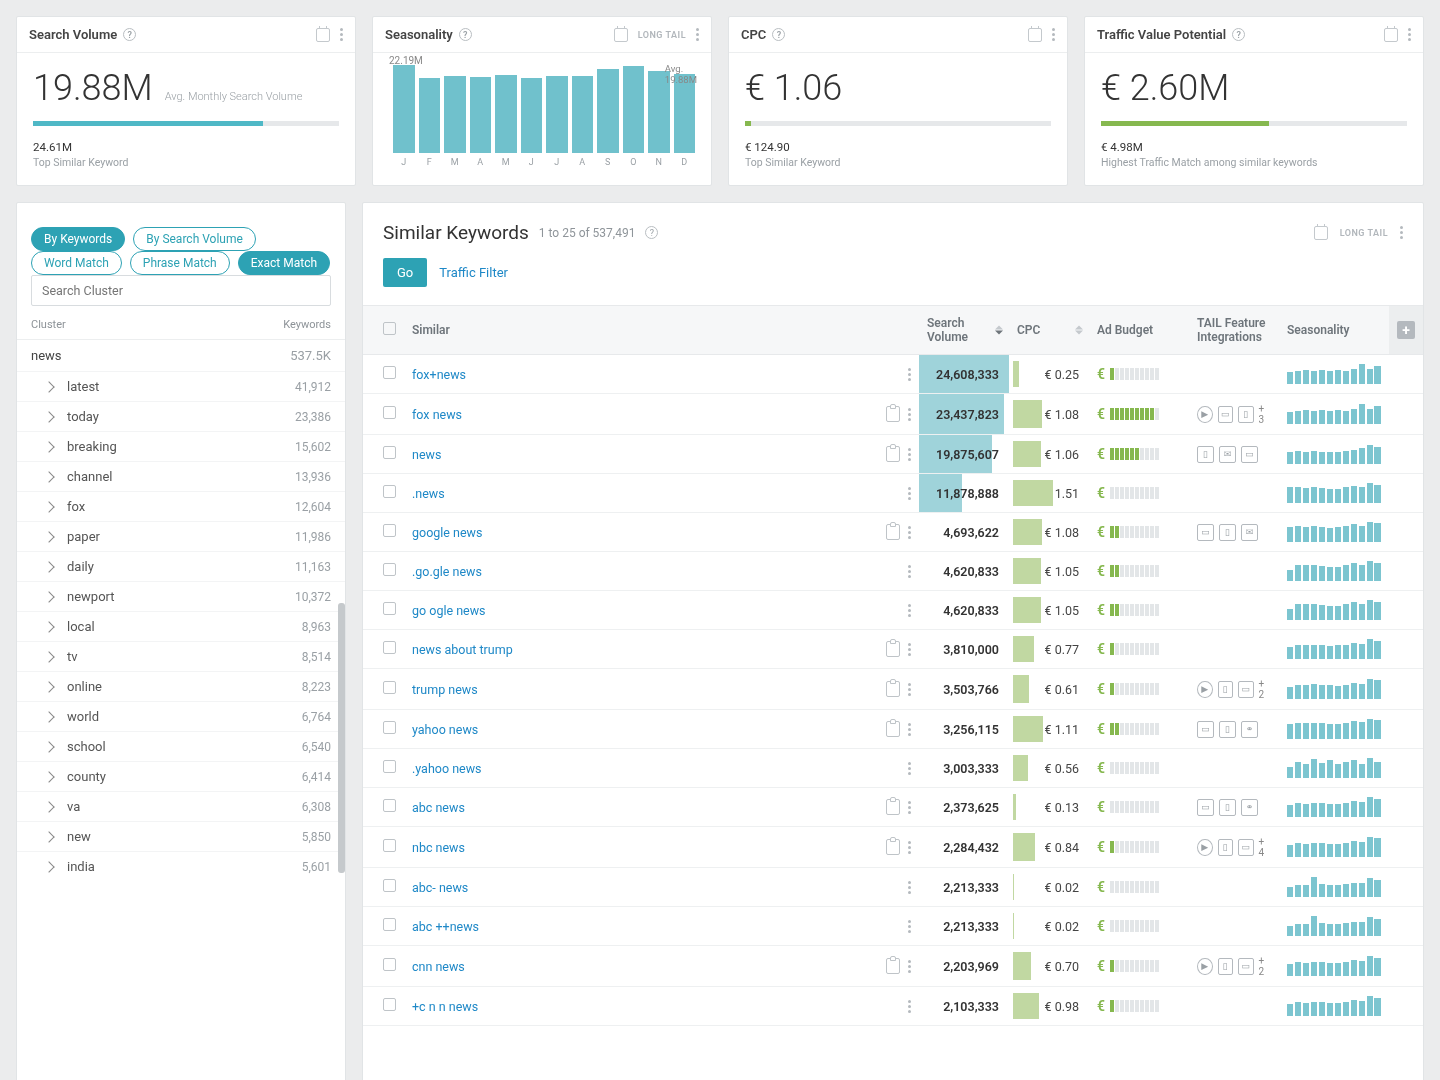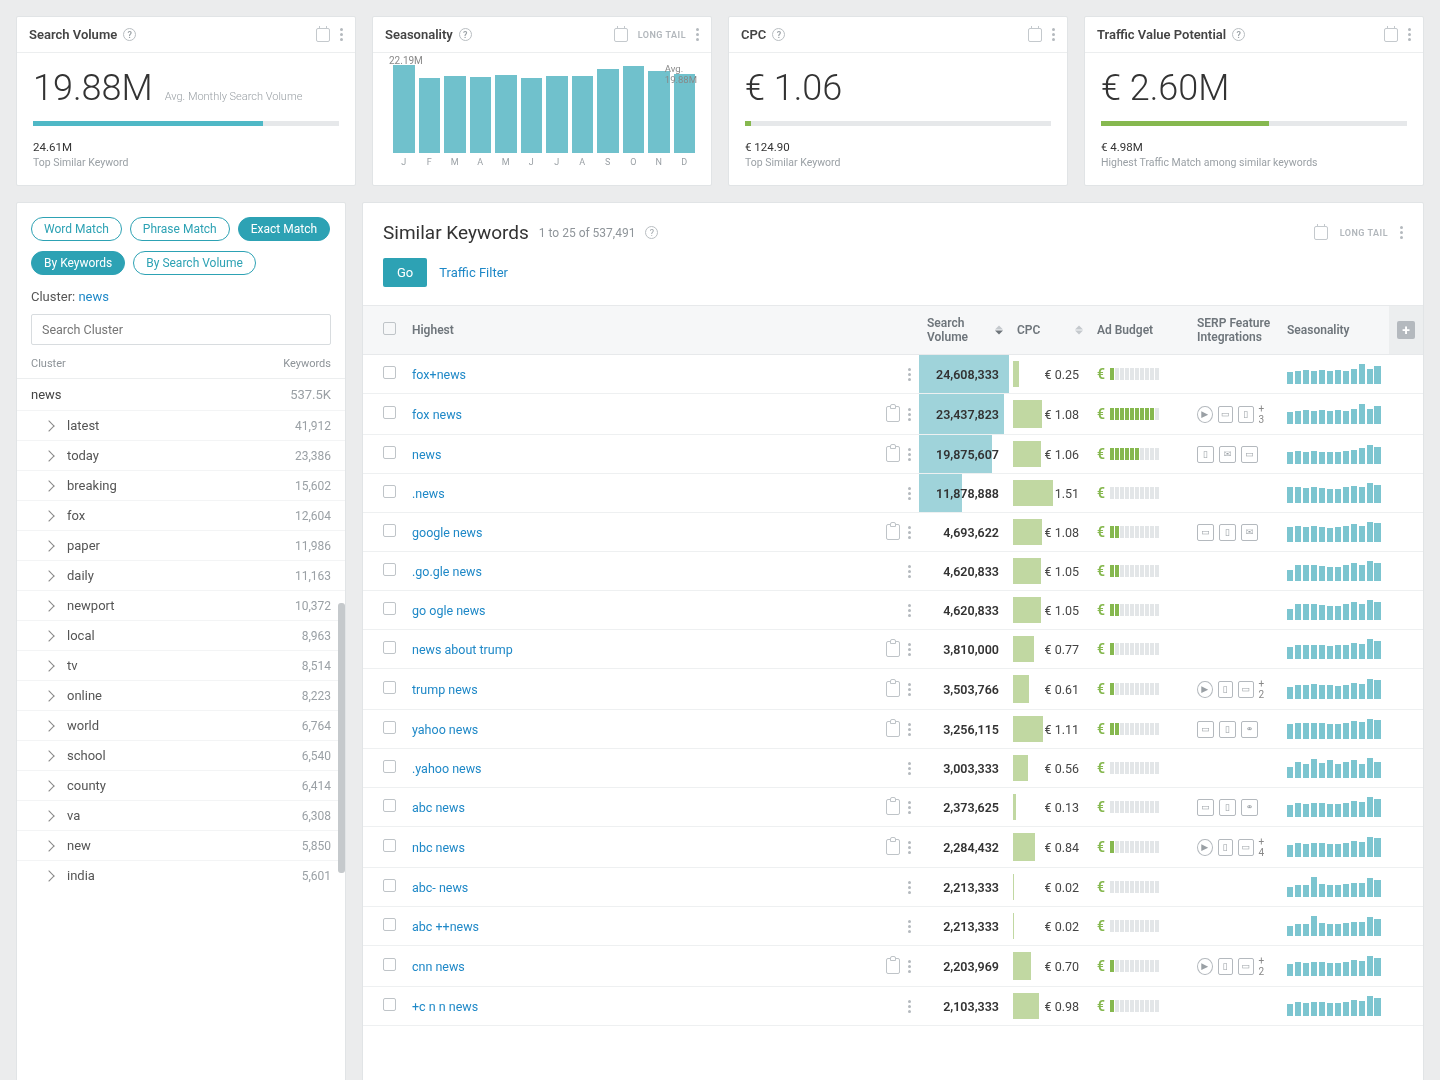--- a/index.html
+++ b/index.html
@@ -221,30 +221,29 @@
         <div class="bar-track">
             <div class="bar-fill green" style="width:55%"></div>
           </div>
         <div class="card-foot"><span>€ 4.98M</span><div class="muted">Highest Traffic Match among similar keywords</div></div>
       </div>
     </div>
   </div>
 
   <div class="lower">
     <div class="sidebar">
+      <div class="pills pill-row2">
+        <div class="pill active">By Keywords</div>
+        <div class="pill">By Search Volume</div>
+      </div>
       <div class="pills">
         <div class="pill">Word Match</div>
         <div class="pill">Phrase Match</div>
         <div class="pill active">Exact Match</div>
       </div>
-      <div class="pills pill-row2">
-        <div class="pill active">By Keywords</div>
-        <div class="pill">By Search Volume</div>
-      </div>
-      <div class="cluster-label"><span>Cluster:</span> <a>news</a></div>
       <div class="search-cluster"><input placeholder="Search Cluster" style=""></div>
       <div class="cluster-head">
           <span>Cluster</span>
           <span>Keywords</span>
         </div>
       <div class="cluster-root">
           <span>news</span>
           <span style="color:#9aa0a5">537.5K</span>
         </div>
       <div class="cluster-list" id="cluster-list">
@@ -255,20 +254,25 @@
           </div>
           <div class="cluster-item">
             <span class="chev"></span>
             <span>today</span>
             <span class="cnt">23,386</span>
           </div>
           <div class="cluster-item">
             <span class="chev"></span>
             <span>breaking</span>
             <span class="cnt">15,602</span>
+          </div>
+          <div class="cluster-item">
+            <span class="chev"></span>
+            <span>channel</span>
+            <span class="cnt">13,936</span>
           </div>
           <div class="cluster-item">
             <span class="chev"></span>
             <span>fox</span>
             <span class="cnt">12,604</span>
           </div>
           <div class="cluster-item">
             <span class="chev"></span>
             <span>paper</span>
             <span class="cnt">11,986</span>
@@ -348,32 +352,32 @@
         </div>
       </div>
       <div class="filter-row">
         <button class="go-btn">Go</button>
         <span class="adv">Traffic Filter</span>
       </div>
       <table class="table">
         <thead>
             <tr>
           <th style="width:28px;padding-left:20px"><span class="chk"></span></th>
-          <th>Highest</th>
+          <th>Similar</th>
           <th style="width:34px"></th>
           <th class="sortable" style="width:90px"><span>Search Volume</span><span class="sort-arrows">
                   <span class="up"></span>
                   <span class="dn" style="border-top-color:#6e757b"></span>
                 </span></th>
           <th class="sortable" style="width:80px"><span>CPC</span><span class="sort-arrows">
                   <span class="up"></span>
                   <span class="dn"></span>
                 </span></th>
           <th style="width:100px">Ad Budget</th>
-          <th style="width:90px">SERP Feature Integrations</th>
+          <th style="width:90px">TAIL Feature Integrations</th>
           <th style="width:110px">Seasonality</th>
           <th style="width:30px;background:#eceeef;text-align:center"><span class="add-col">+</span></th>
         </tr>
           </thead>
         <tbody id="kw-rows">
             <tr>
               <td style="padding-left:20px"><span class="chk"></span></td>
               <td><span class="kw-link">fox+news</span></td>
               <td>
                 <div class="row-actions">

